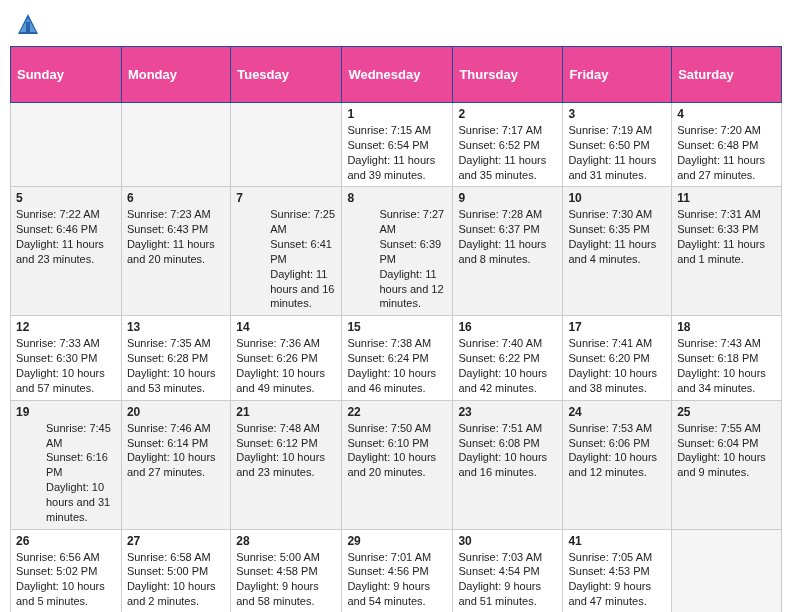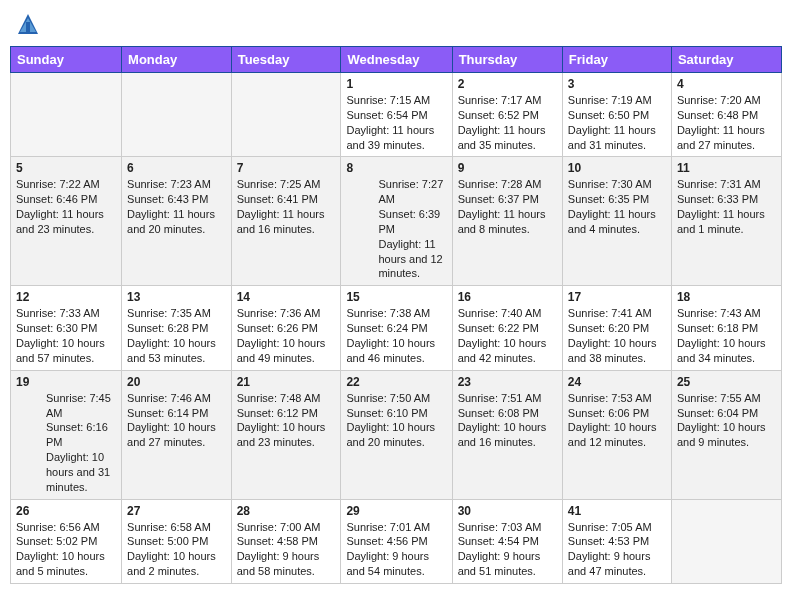--- a/index.html
+++ b/index.html
@@ -45,24 +45,24 @@
     .location {
       font-size: 15px;
       color: #444;
     }
     .calendar {
       width: 100%;
       border-collapse: collapse;
       border: 1px solid #ccc;
     }
     .calendar th {
-      background: #8b5cf6;
+      background: #ec4899;
       color: #fff;
       text-align: left;
-      padding: 5px 6px;
+      padding: 20px 6px;
       font-size: 13px;
       font-weight: bold;
       border: 1px solid #1a4d9a;
     }
     .calendar td {
       vertical-align: top;
       border: 1px solid #ccc;
       padding: 4px 5px;
       width: 113px;
       min-height: 80px;
@@ -167,21 +167,21 @@
 Daylight: 11 hours and 23 minutes.</div>
         </td>
         <td>
           <div class="day-number">6</div>
           <div class="day-info" style="white-space: pre-line;">Sunrise: 7:23 AM
 Sunset: 6:43 PM
 Daylight: 11 hours and 20 minutes.</div>
         </td>
         <td>
           <div class="day-number">7</div>
-          <div class="day-info" style="white-space: pre-line;">Sunrise: 7:25 AM
+          <div class="day-info" style="white-space: pre-line; margin-left: 34px;">Sunrise: 7:25 AM
 Sunset: 6:41 PM
 Daylight: 11 hours and 16 minutes.</div>
         </td>
         <td>
           <div class="day-number">8</div>
           <div class="day-info" style="white-space: pre-line; margin-left: 32px;">Sunrise: 7:27 AM
 Sunset: 6:39 PM
 Daylight: 11 hours and 12 minutes.</div>
         </td>
         <td>
@@ -299,21 +299,21 @@
 Daylight: 10 hours and 5 minutes.</div>
         </td>
         <td>
           <div class="day-number">27</div>
           <div class="day-info" style="white-space: pre-line;">Sunrise: 6:58 AM
 Sunset: 5:00 PM
 Daylight: 10 hours and 2 minutes.</div>
         </td>
         <td>
           <div class="day-number">28</div>
-          <div class="day-info" style="white-space: pre-line;">Sunrise: 7:00 AM
+          <div class="day-info" style="white-space: pre-line;">Sunrise: 5:00 AM
 Sunset: 4:58 PM
 Daylight: 9 hours and 58 minutes.</div>
         </td>
         <td>
           <div class="day-number">29</div>
           <div class="day-info" style="white-space: pre-line;">Sunrise: 7:01 AM
 Sunset: 4:56 PM
 Daylight: 9 hours and 54 minutes.</div>
         </td>
         <td>

